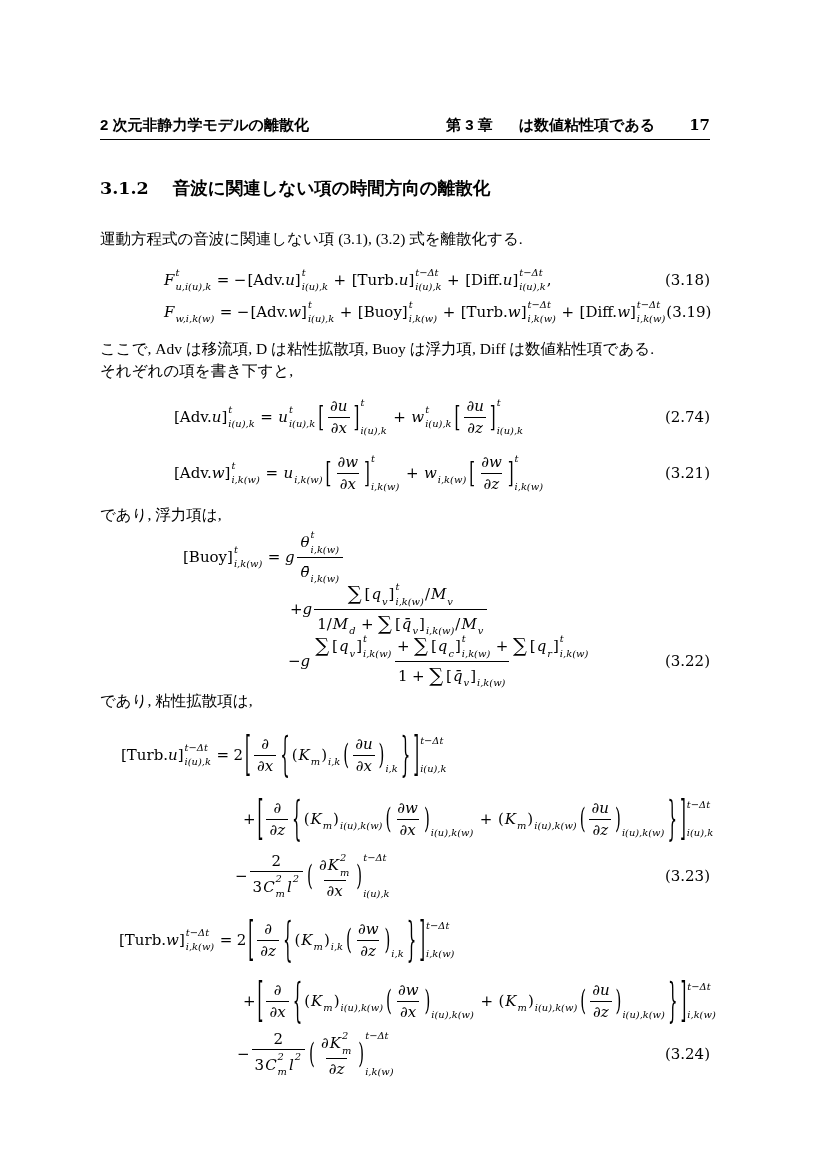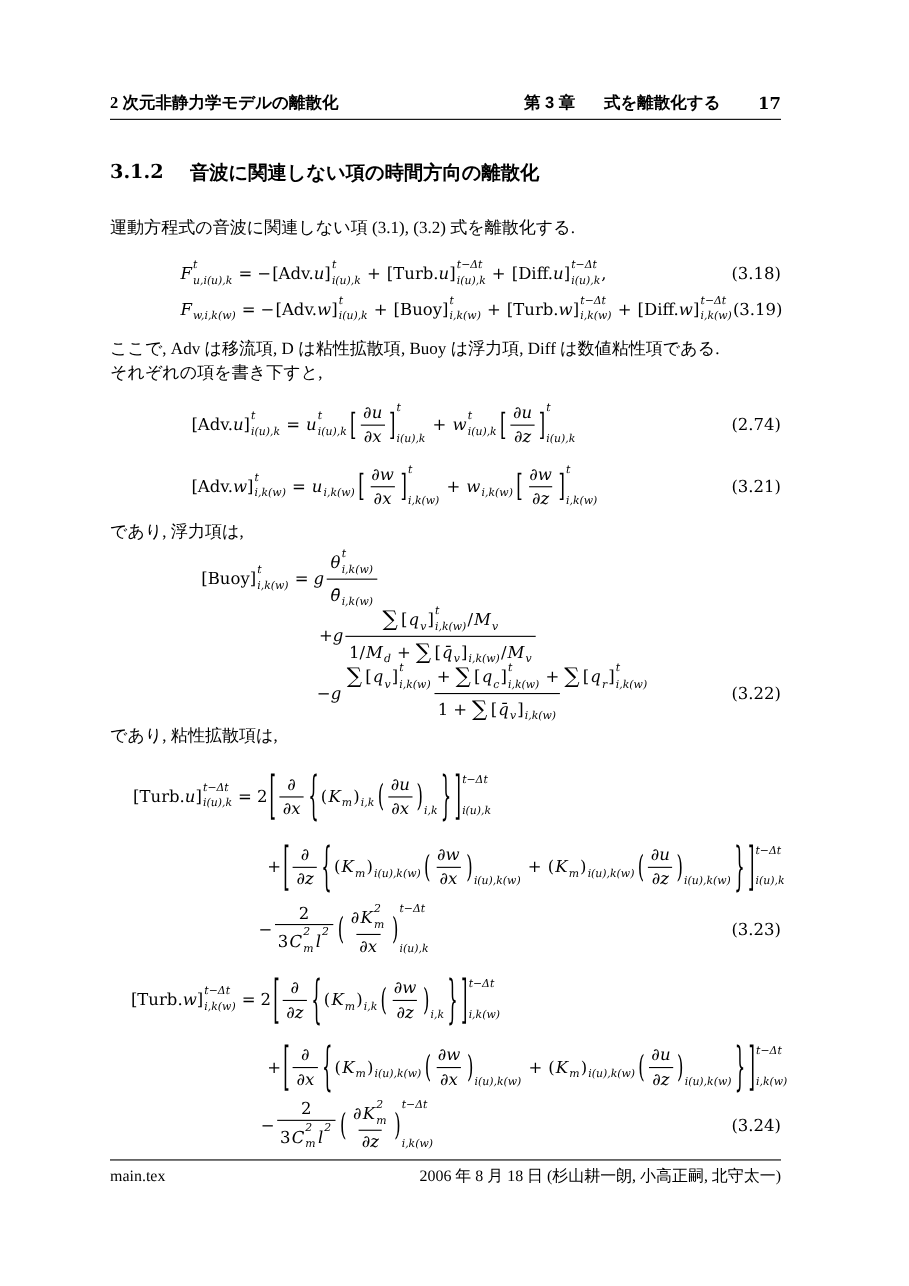--- a/index.html
+++ b/index.html
@@ -4,23 +4,23 @@
 <style>
   html,body{margin:0;padding:0;background:#ffffff;}
   body{width:826px;height:1169px;overflow:hidden;color:#000;
        font-family:"Liberation Serif","DejaVu Serif",serif;}
   .page{position:relative;width:826px;height:1169px;box-sizing:border-box;
         padding:84px 116px 0 100px;background:#ffffff;}
 
   
   .runhead{display:flex;align-items:baseline;font-weight:bold;font-size:15px;
            line-height:20px;border-bottom:1.5px solid #000;padding-bottom:4px;}
-  .runhead .left{font-family:Liberation Serif, serif;font-weight:bold;}
+  .runhead .left{font-family:Liberation Sans, sans-serif;font-weight:bold;}
   .runhead .right{margin-left:auto;display:flex;align-items:flex-end;
-                  font-family:"Liberation Sans",sans-serif;}
+                  font-family:"Liberation Sans",sans-serif;margin-top:31px;}
   .runhead .chap{margin-right:26px;}
   .runhead .pageno{margin-left:34px;font-family:"DejaVu Serif",serif;}
 
   
   .section{margin-top:36px;display:flex;align-items:flex-end;font-weight:bold;
            font-size:17.5px;line-height:24px;}
   .section .num{font-family:"DejaVu Serif",serif;margin-right:24px;}
   .section .ttl{font-family:"Liberation Sans",sans-serif;}
 
   
@@ -78,21 +78,21 @@
 </style>
 </head>
 <body>
 
 <div class="page">
 
   <div class="runhead">
     <span class="left">2 次元非静力学モデルの離散化</span>
     <span class="right">
       <span class="chap">第 3 章</span>
-      <span>式を離散化する</span>
+      <span>は数値粘性項である</span>
       <span class="pageno">17</span>
     </span>
   </div>
 
   <div class="section">
     <span class="num">3.1.2</span>
     <span class="ttl">音波に関連しない項の時間方向の離散化</span>
   </div>
 
   <div class="para p1">運動方程式の音波に関連しない項 (3.1), (3.2) 式を離散化する.</div>
@@ -1280,18 +1280,14 @@
               <span class="sub">
                 <span class="mi">i,k(w)</span>
               </span>
             </span>
           </span>
         </span>
       <span class="eqnum">(3.24)</span>
     </div>
   </div>
 
-  <div class="footer">
-    <span>main.tex</span>
-    <span class="right">2006 年 8 月 18 日 (杉山耕一朗, 小高正嗣, 北守太一)</span>
-  </div>
 
 </div>
 
 </body></html>

